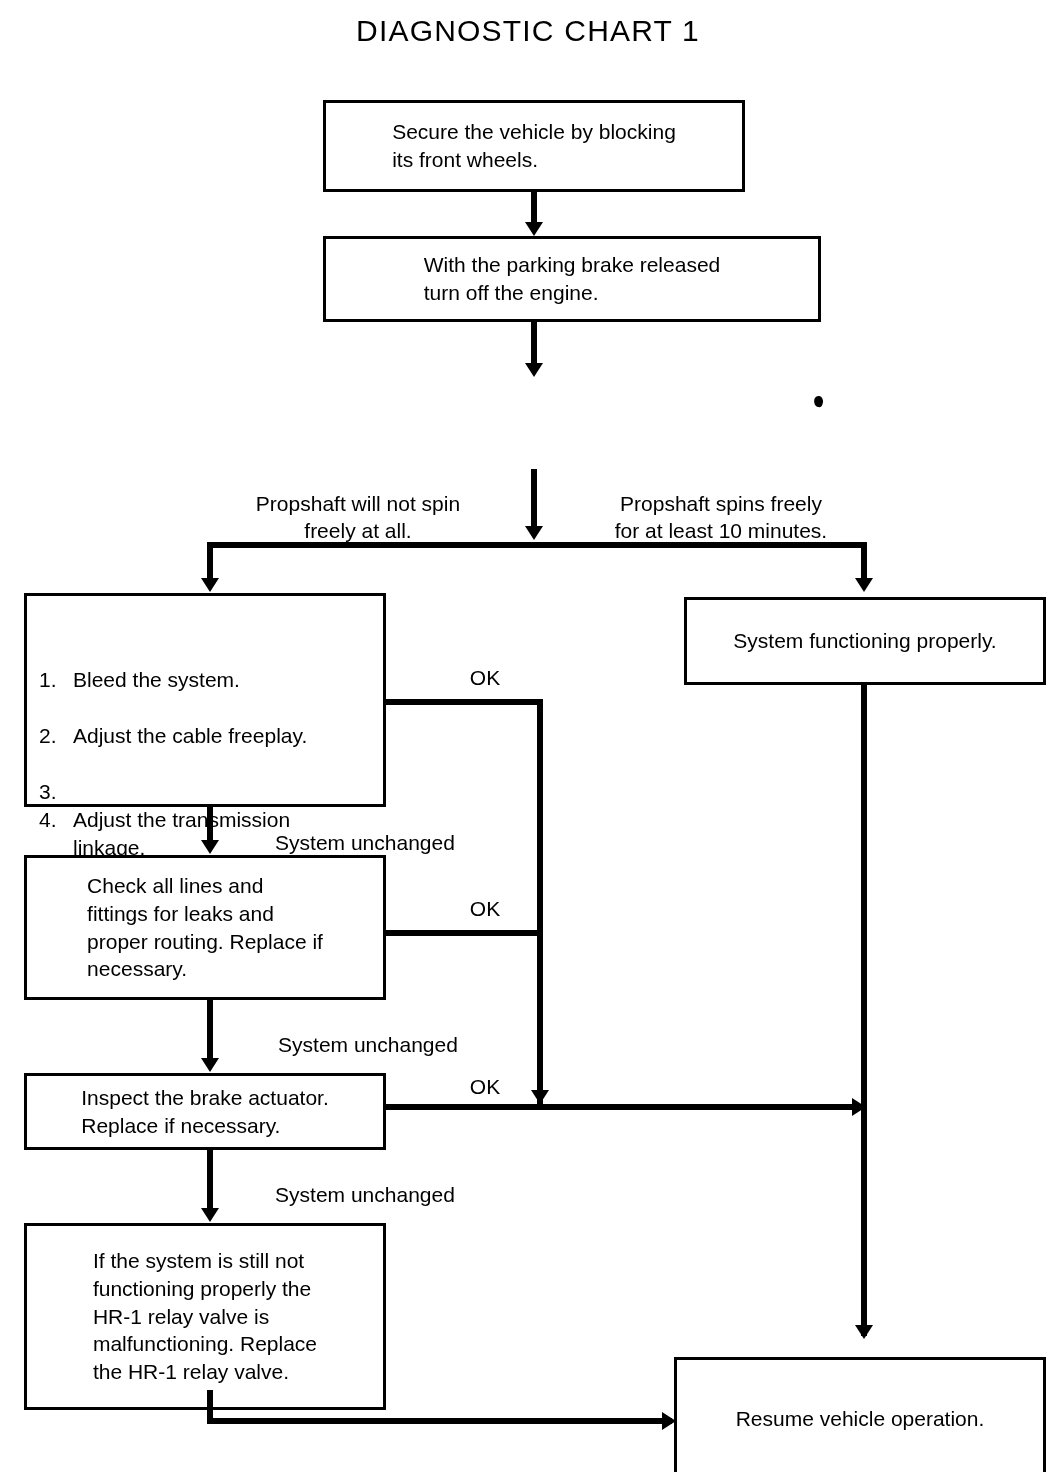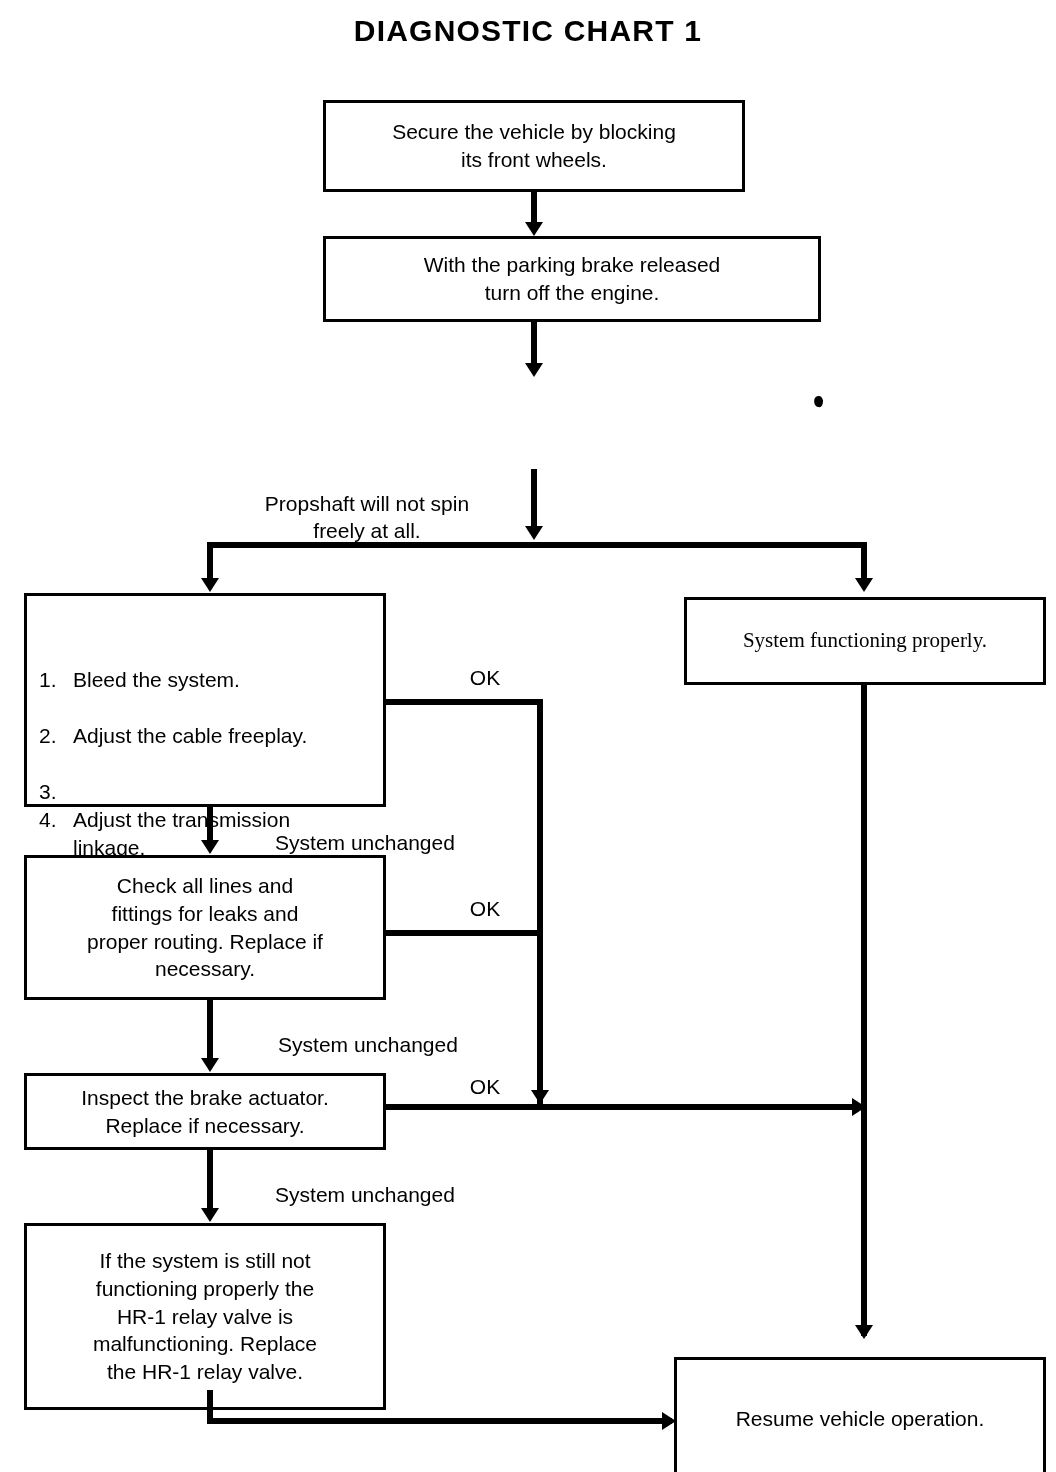--- a/index.html
+++ b/index.html
@@ -14,41 +14,41 @@
     overflow:hidden;
     background:#ffffff;
   }
   
   .title{
     position:absolute;
     left:0; top:14px;
     width:1056px;
     text-align:center;
     font-size:30px;
-    font-weight:bold;
+    font-weight:normal;
     letter-spacing:1.2px;
   }
   .speck{
     position:absolute;
     left:814px; top:396px;
     width:9px; height:11px;
     background:#000;
     border-radius:45% 55% 40% 60%;
     transform:rotate(12deg);
   }
   
   .box{
     position:absolute;
     border:3px solid #000;
     background:#fff;
     box-sizing:border-box;
     display:flex;
     align-items:center;
     justify-content:center;
-    text-align:center;
+    text-align:left;
     font-size:21px;
     line-height:1.33;
     padding:12px 8px;
     white-space:pre-line;
   }
   .box.listbox{
     display:block;
     text-align:left;
     padding:14px 10px 10px 12px;
   }
@@ -115,42 +115,44 @@
   <div class="box" style="left:323px;top:236px;width:498px;height:86px;">With the parking brake released
 turn off the engine.</div>
 
   <div class="ln" style="left:531px;top:322px;width:6px;height:44px;"></div>
   <div class="arrow-down" style="left:525px;top:363px;"></div>
 
 
   <div class="ln" style="left:531px;top:469px;width:6px;height:62px;"></div>
   <div class="arrow-down" style="left:525px;top:526px;"></div>
 
-  <div class="elabel" style="left:207px;top:490px;width:320px;">Propshaft will not spin
+  <div class="elabel" style="left:198px;top:490px;width:320px;">Propshaft will not spin
 freely  at all.</div>
+  <div class="elabel" style="left:556px;top:490px;width:330px;">Propshaft  spins freely
+for at least 10 minutes.</div>
 
   <div class="ln" style="left:207px;top:542px;width:660px;height:6px;"></div>
 
   <div class="ln" style="left:207px;top:542px;width:6px;height:42px;"></div>
   <div class="arrow-down" style="left:201px;top:578px;"></div>
 
   <div class="ln" style="left:861px;top:542px;width:6px;height:42px;"></div>
   <div class="arrow-down" style="left:855px;top:578px;"></div>
 
   <div class="box listbox" style="left:24px;top:593px;width:362px;height:214px;">
     <ol>
       <li><span class="num">1.</span><span>Bleed the system.</span></li>
       <li><span class="num">2.</span><span>Adjust the cable freeplay.</span></li>
       <li><span class="num">3.</span></li>
       <li><span class="num">4.</span><span>Adjust the transmission
 linkage.</span></li>
     </ol>
   </div>
 
-  <div class="box" style="left:684px;top:597px;width:362px;height:88px;font-family:Liberation Serif, serif;">System functioning properly.</div>
+  <div class="box" style="left:684px;top:597px;width:362px;height:88px;">System functioning properly.</div>
 
   <div class="elabel" style="left:440px;top:664px;width:90px;">OK</div>
   <div class="ln" style="left:386px;top:699px;width:157px;height:6px;"></div>
   <div class="ln" style="left:537px;top:699px;width:6px;height:410px;"></div>
   <div class="arrow-down" style="left:531px;top:1090px;"></div>
 
   <div class="ln" style="left:207px;top:807px;width:6px;height:37px;"></div>
   <div class="arrow-down" style="left:201px;top:840px;"></div>
   <div class="elabel left" style="left:225px;top:829px;width:280px;">System unchanged</div>
 

